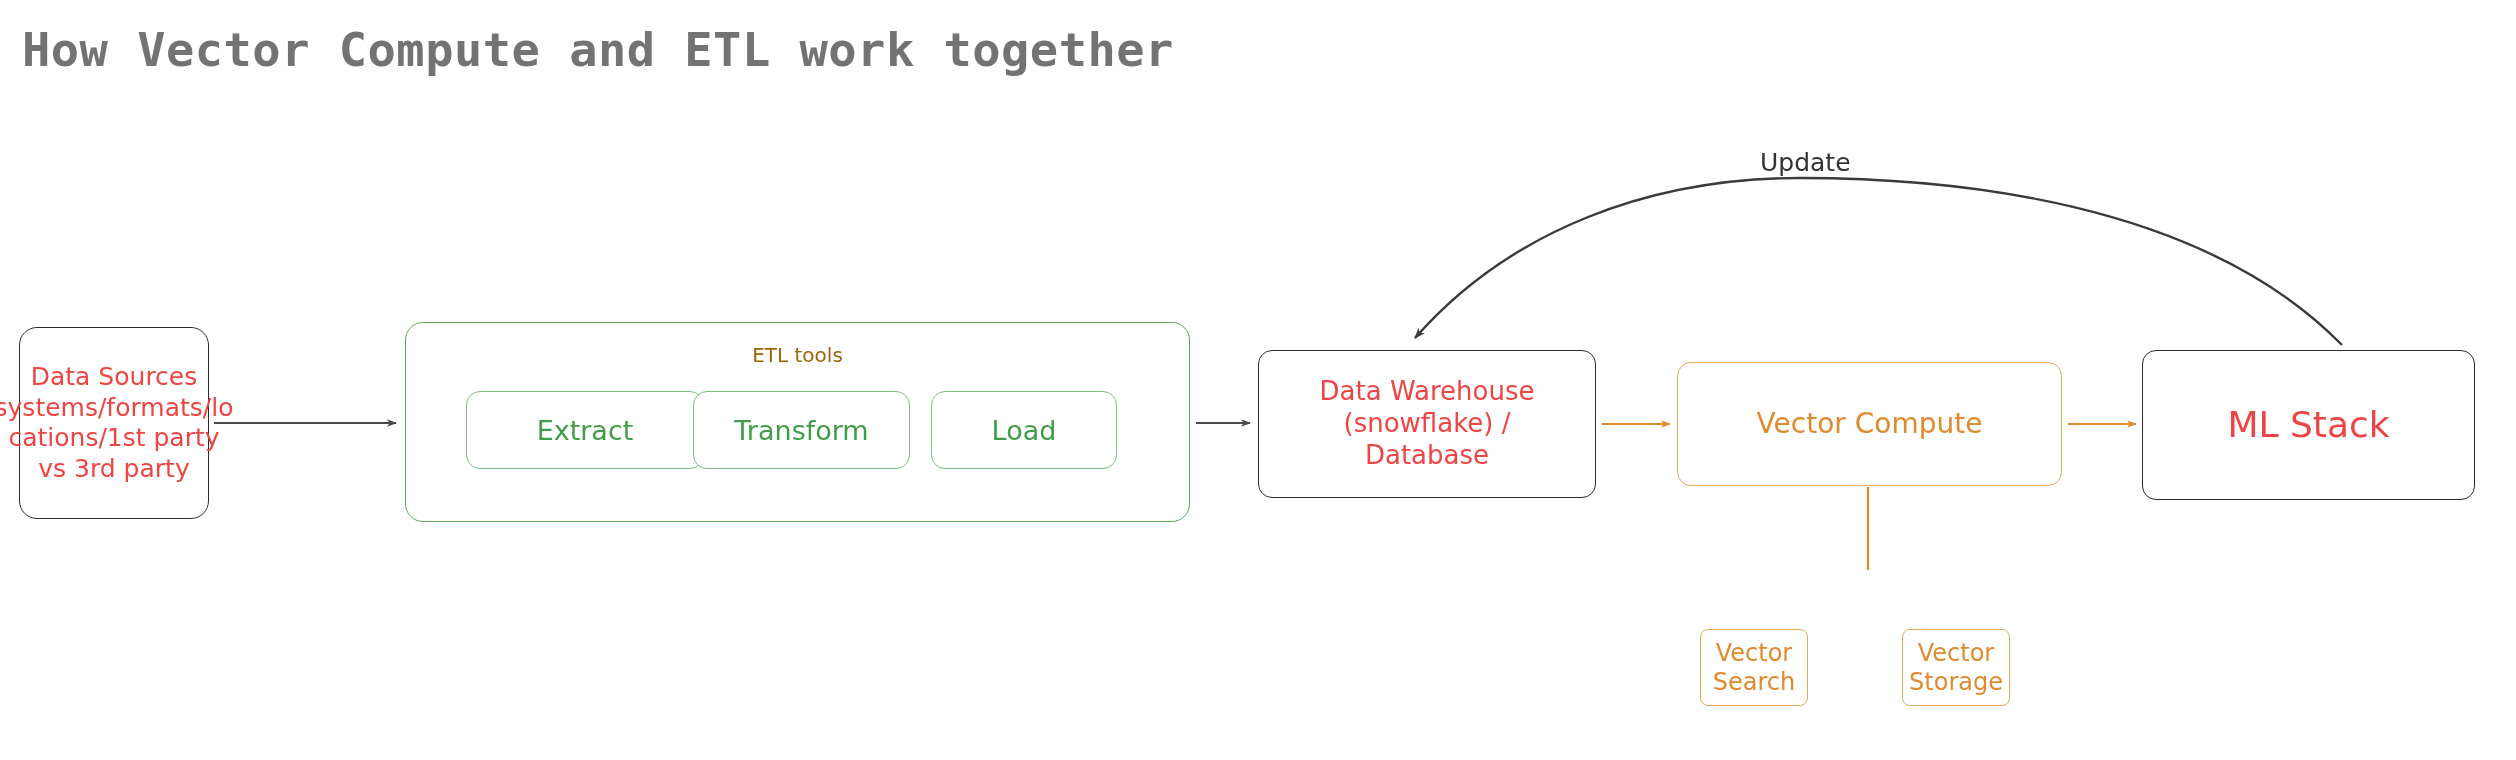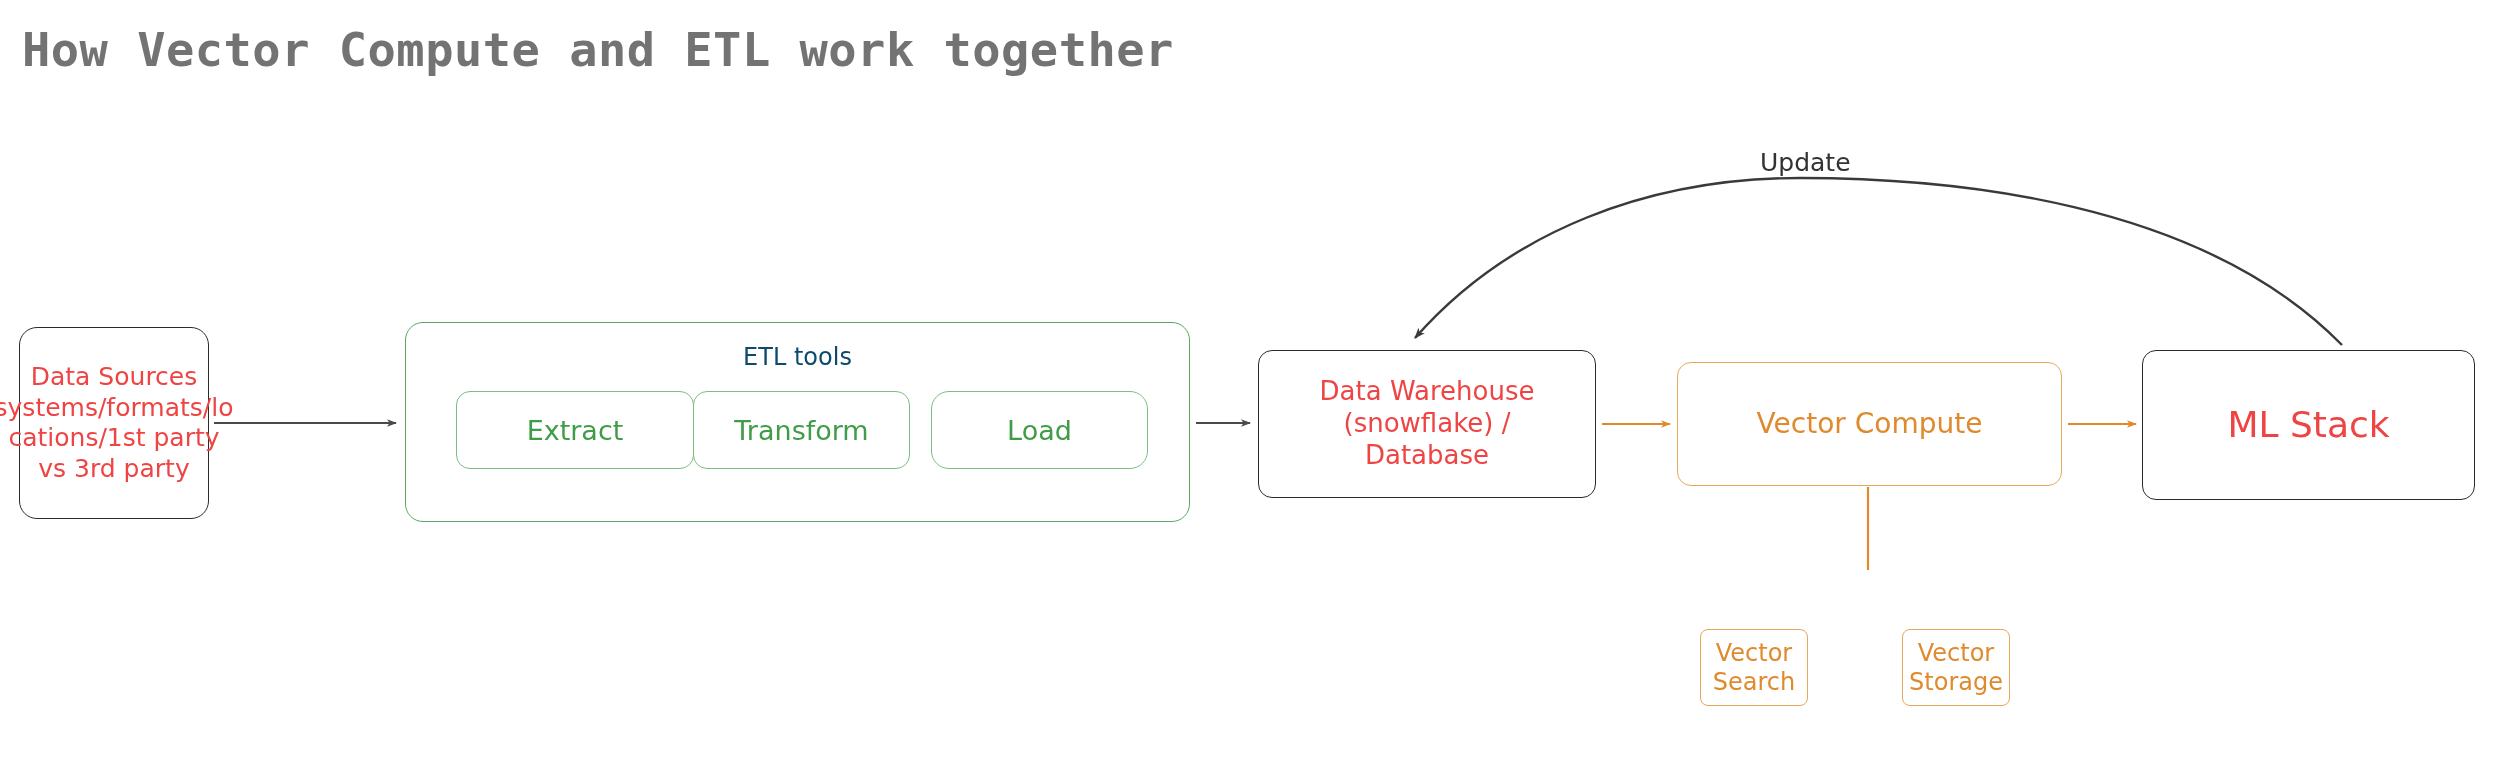--- a/index.html
+++ b/index.html
@@ -73,41 +73,41 @@
     border: 1.6px solid #5aa85f;
     border-radius: 18px;
     background: #ffffff;
   }
   #group-etl-title {
     position: absolute;
     left: 0;
     right: 0;
     top: 20px;
     text-align: center;
-    font-size: 24px;
-    color: #0c4a6e;
+    font-size: 20px;
+    color: #a16207;
     font-family: "DejaVu Sans", sans-serif;
   }
   .etl-item {
     position: absolute;
     box-sizing: border-box;
     top: 68px;
     height: 78px;
     border: 1.5px solid #7dbd81;
     border-radius: 14px;
     background: #ffffff;
     display: flex;
     align-items: center;
     justify-content: center;
     font-size: 27px;
     color: #3f9c47;
   }
-  #etl-item-0 { left: 50px;  width: 238px; }
+  #etl-item-0 { left: 60px;  width: 238px; }
   #etl-item-1 { left: 287px; width: 217px; }
-  #etl-item-2 { left: 525px; width: 217px; border-radius: 18px; }
+  #etl-item-2 { left: 525px; width: 186px; }
 
   
   #node-data-warehouse {
     left: 1258px;
     top: 350px;
     width: 338px;
     height: 148px;
     border-radius: 14px;
   }
   #node-data-warehouse .label { font-size: 26px; }

